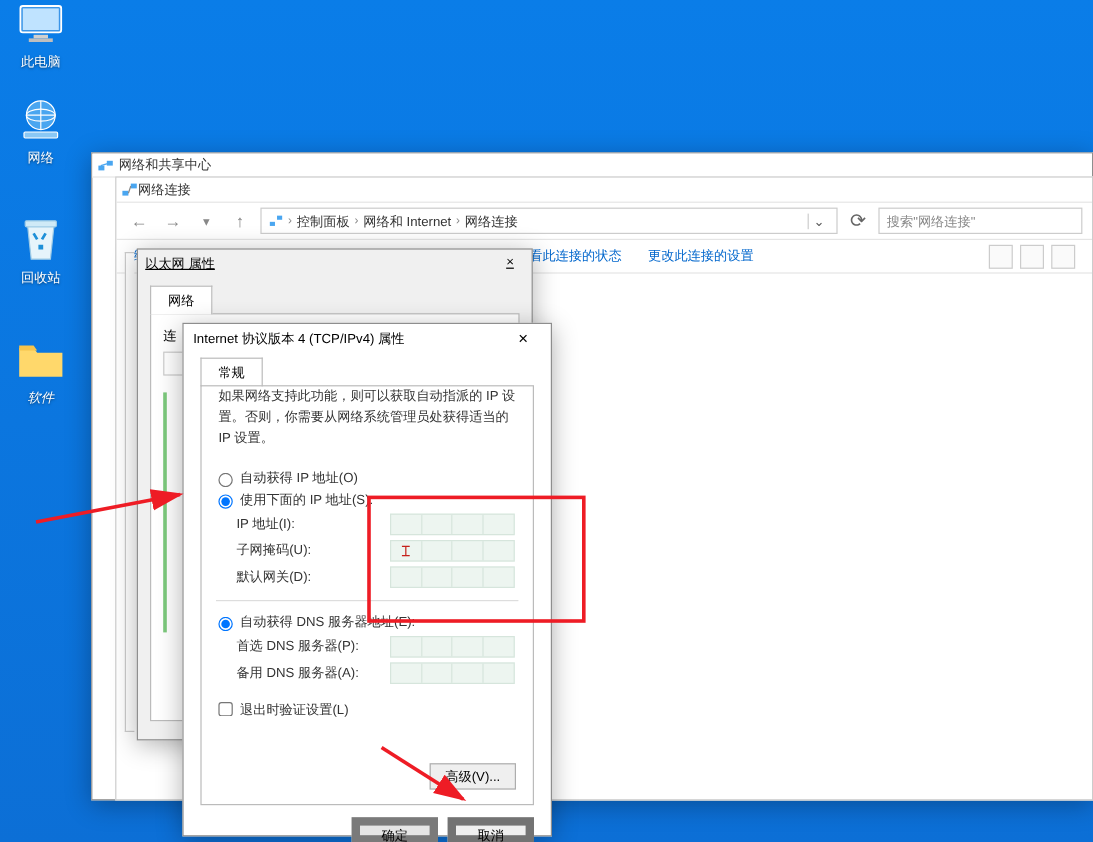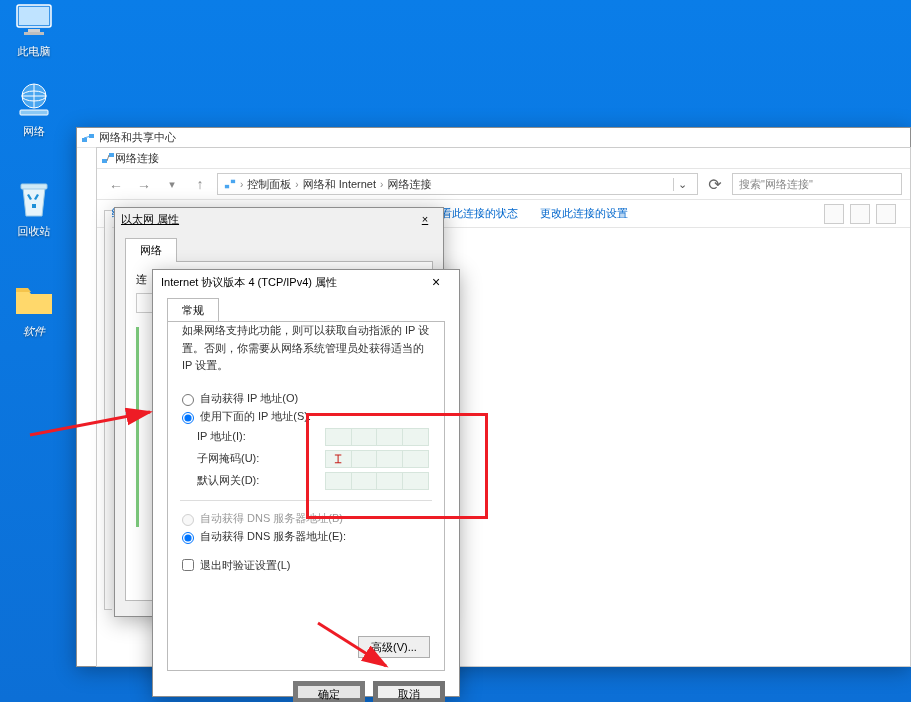--- a/index.html
+++ b/index.html
@@ -57,21 +57,21 @@
   .field-row .flabel { width:150px; }
   .ip-input { display:flex; width:122px; height:18px; border:1px solid #d6e5dc; background:#edf5f0; }
   .ip-input.active { background:#edf5f0; }
   .ip-input .oct { flex:1; border-right:1px solid #d6e5dc; text-align:center; font-size:11px; line-height:16px; }
   .ip-input .oct:last-child { border-right:none; }
   .sep-line { border:none; border-top:1px solid #ddd; margin:10px -2px; }
   .chk-row { display:flex; align-items:center; gap:6px; margin-top:14px; }
   .chk-row input { width:12px; height:12px; margin:0; }
   .adv-btn { position:absolute; right:14px; bottom:12px; width:72px; height:22px; background:#efefef; border:1px solid #adadad; font-size:11px; }
   .btn-row { display:flex; justify-content:flex-end; gap:8px; margin-top:10px; }
-  .btn { width:72px; height:22px; background:#efefef; border:5px solid #737373; font-size:11px; cursor:pointer; }
+  .btn { width:72px; height:22px; background:#efefef; border:7px solid #737373; font-size:11px; cursor:pointer; }
   .btn.primary { background:#e5e5e5; border-color:#7a7a7a; }
 
   
   .redbox { position:absolute; border:3px solid #ee1c25; pointer-events:none; }
 
   
   .arrow { position:absolute; pointer-events:none; }
   .arrow svg { overflow:visible; }
 
   
@@ -253,28 +253,44 @@
             <div class="oct"></div>
             <div class="oct"></div>
             <div class="oct"></div>
           </div>
         </div>
       </div>
 
       <hr class="sep-line">
 
       <div class="radio-row">
-        <input type="radio" disabled="" style="">
-        <span style="color:#999">自动获得 DNS 服务器地址(B)</span>
-      </div>
-      <div class="radio-row">
         <input type="radio" checked="" style="">
         <span>自动获得 DNS 服务器地址(E):</span>
       </div>
 
+      <div class="group-indent">
+        <div class="field-row">
+          <span class="flabel">首选 DNS 服务器(P):</span>
+          <div class="ip-input">
+            <div class="oct"></div>
+            <div class="oct"></div>
+            <div class="oct"></div>
+            <div class="oct"></div>
+          </div>
+        </div>
+        <div class="field-row">
+          <span class="flabel">备用 DNS 服务器(A):</span>
+          <div class="ip-input">
+            <div class="oct"></div>
+            <div class="oct"></div>
+            <div class="oct"></div>
+            <div class="oct"></div>
+          </div>
+        </div>
+      </div>
 
       <div class="chk-row">
         <input type="checkbox" style="">
         <span>退出时验证设置(L)</span>
       </div>
 
       <button class="adv-btn">高级(V)...</button>
     </div>
 
     <div class="btn-row">

